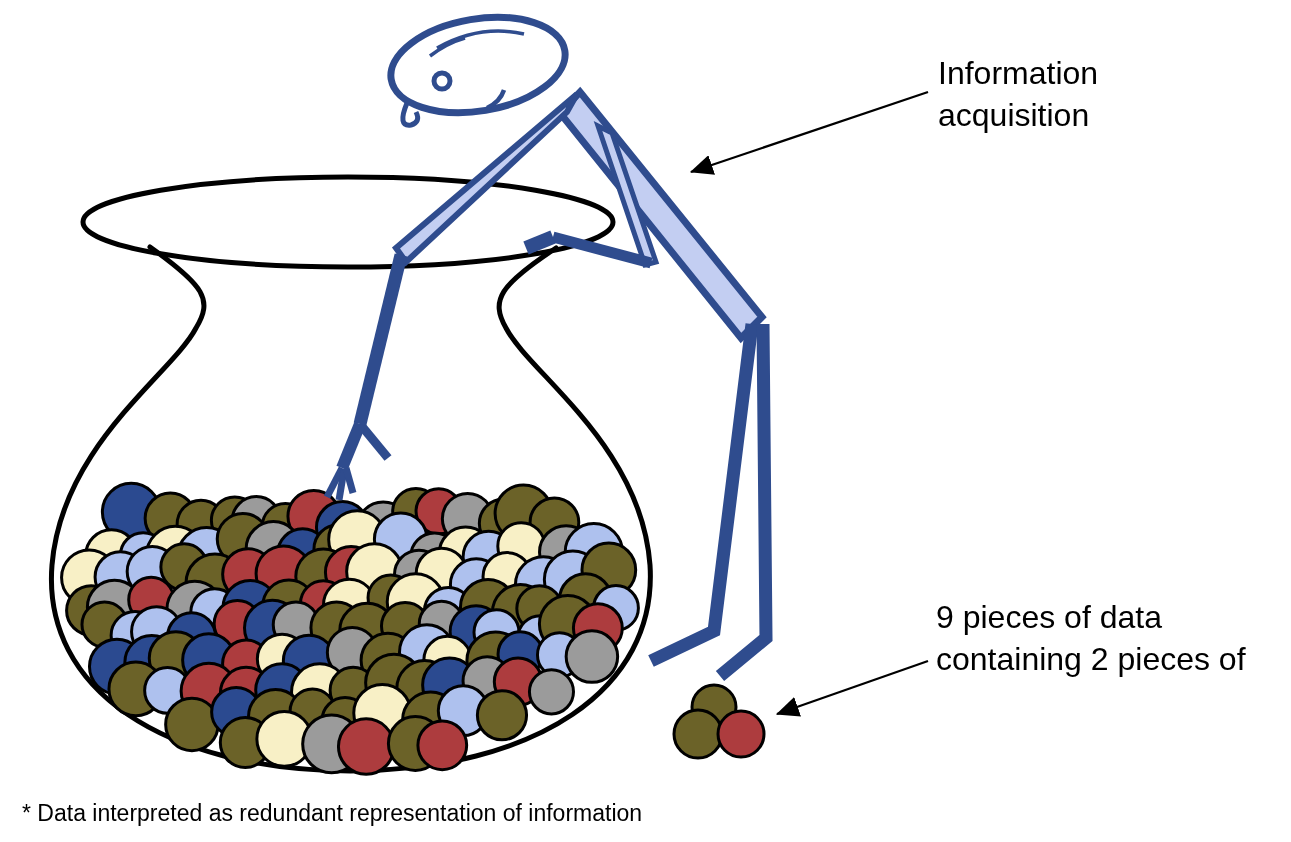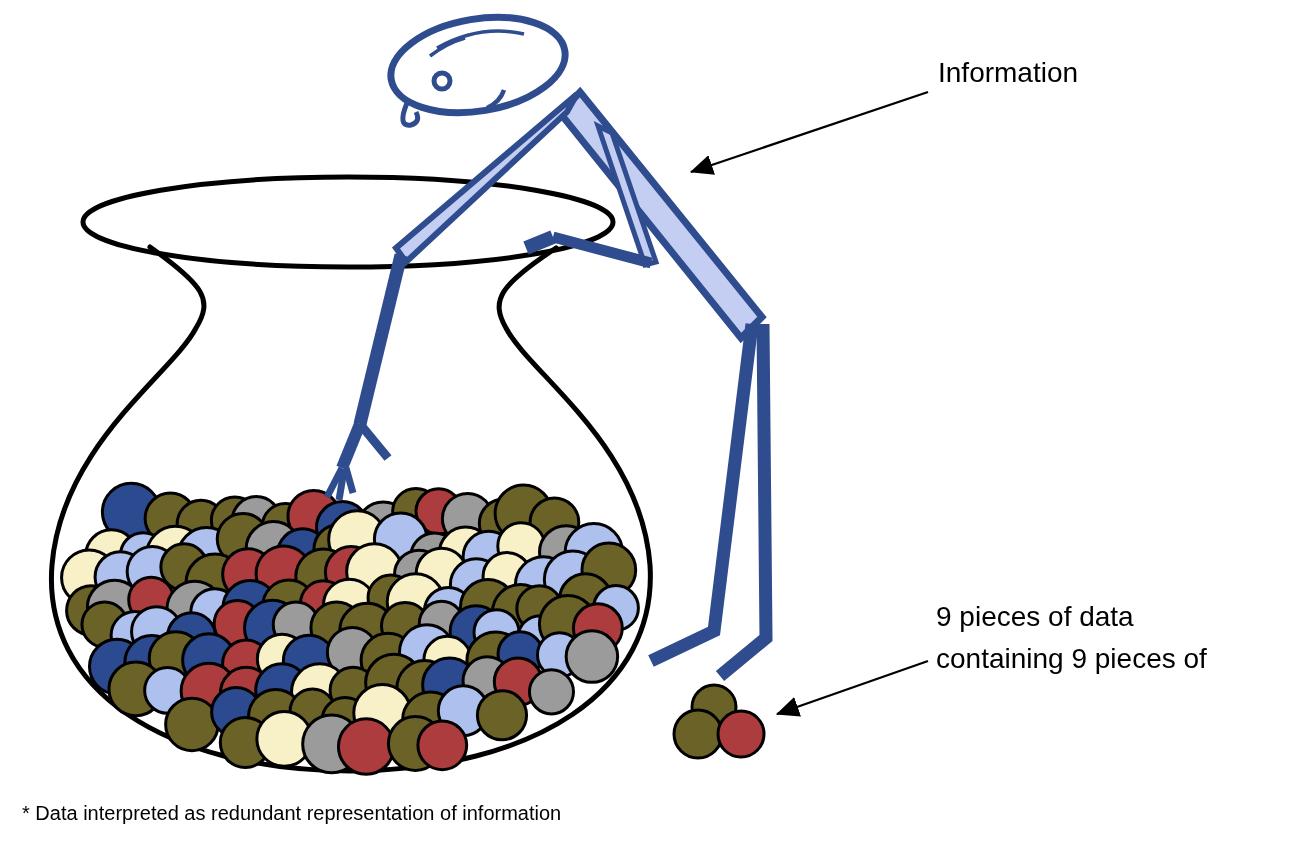--- a/index.html
+++ b/index.html
@@ -2,22 +2,22 @@
 <html style="--fig-stroke: #2f4c8e; --fig-fill: #c3cef2; --outline: #000000;"><head>
 <meta charset="utf-8">
 <style>
   html,body{margin:0;padding:0;background:#ffffff;}
   .canvas{
     position:relative;width:1291px;height:842px;background:#fff;overflow:hidden;
     font-family:"Liberation Sans","DejaVu Sans",sans-serif;color:#000;
   }
   .drawing{position:absolute;left:0;top:0;}
   .note{position:absolute;white-space:nowrap;}
-  .annotation{font-size:28px;line-height:42px;}
-  .footnote{font-size:20px;line-height:30px;}
+  .annotation{font-size:32px;line-height:42px;}
+  .footnote{font-size:23px;line-height:30px;}
   #info-acq{left:938px;top:52px;}
   #data-pieces{left:936px;top:596px;}
   #footnote{left:22px;top:798px;}
   
   .fig-line{stroke:var(--fig-stroke,#2f4c8e);fill:none;}
   .fig-fill{stroke:var(--fig-stroke,#2f4c8e);fill:var(--fig-fill,#c3cef2);}
   .fig-white{stroke:var(--fig-stroke,#2f4c8e);fill:#ffffff;}
   .bowl-line{stroke:var(--outline,#000);fill:none;}
   .arrow{stroke:var(--outline,#000);fill:none;}
 </style>
@@ -207,21 +207,22 @@
         <circle cx="698" cy="734" r="24" fill="#6b6228" stroke="#000000" stroke-width="3"></circle>
         <circle cx="741" cy="734" r="23" fill="#ad3c3e" stroke="#000000" stroke-width="3"></circle>
       </g>
 
     <line class="arrow" stroke-width="2.3" x1="928" y1="92" x2="691" y2="172" marker-end="url(#arrowhead)"></line>
     <line class="arrow" stroke-width="2.3" x1="928" y1="661" x2="777" y2="714" marker-end="url(#arrowhead)"></line>
   </svg>
 
   <div id="info-acq" class="note annotation">
     <div>Information</div>
+    <div>acquisition</div>
   </div>
 
   <div id="data-pieces" class="note annotation">
     <div>9 pieces of data</div>
-    <div>containing 9 pieces of</div>
+    <div>containing 2 pieces of</div>
   </div>
 
   <div id="footnote" class="note footnote">* Data interpreted as redundant representation of information</div>
 </div>
 
 </body></html>

